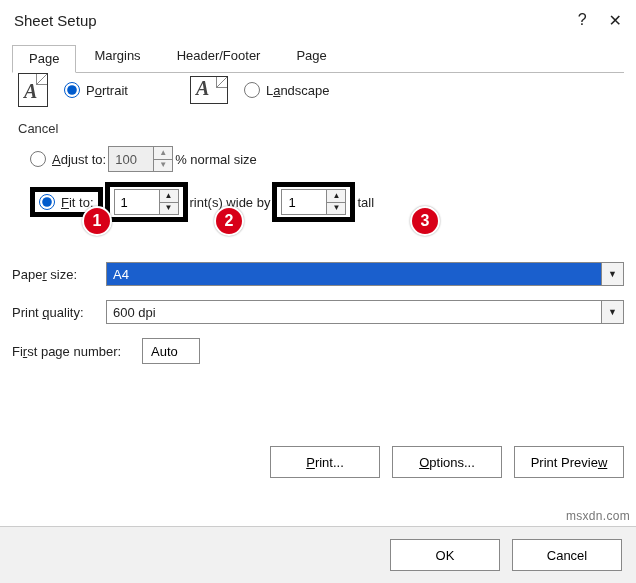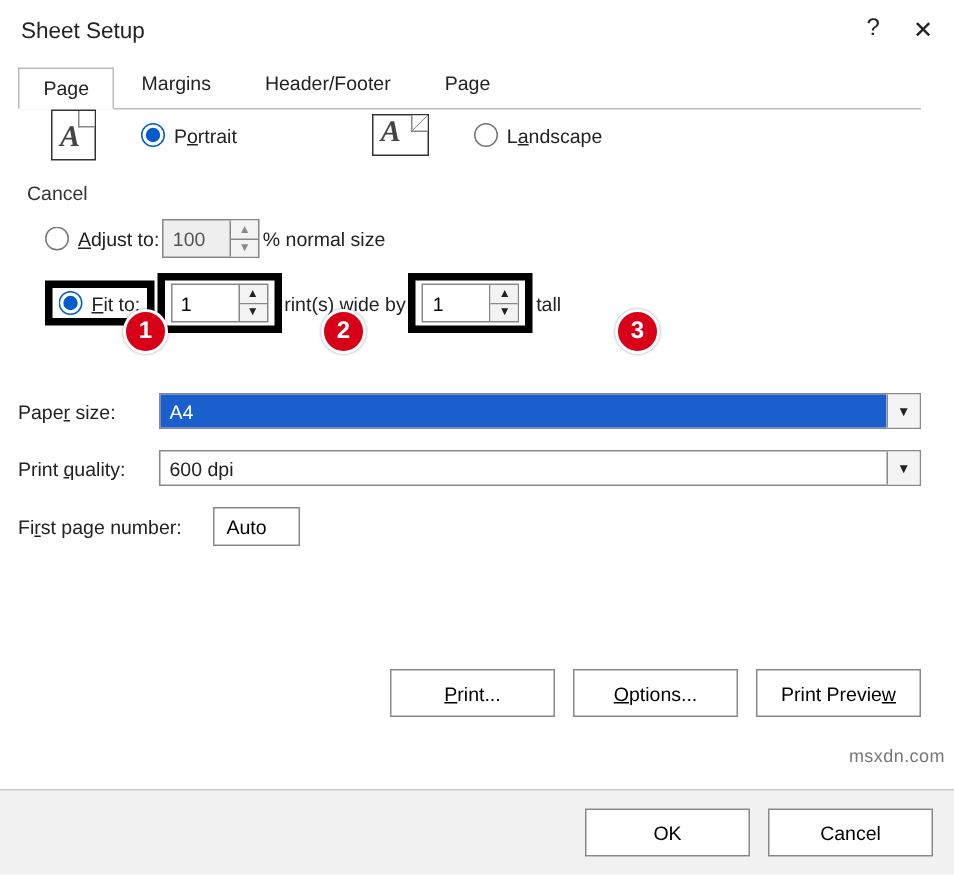--- a/index.html
+++ b/index.html
@@ -19,21 +19,21 @@
     display: flex;
     align-items: center;
     justify-content: space-between;
     height: 40px;
     padding: 0 14px;
     font-size: 15px;
   }
   .title { font-weight: 400; }
   .titlebar-controls { display: flex; gap: 22px; font-size: 16px; }
   .dlg {
-    padding: 0 22px 8px 12px;
+    padding: 0 12px 8px 12px;
   }
   .tabs {
     display: flex;
     border-bottom: 1px solid #bbb;
     align-items: flex-end;
   }
   .tab {
     padding: 8px 18px 9px 18px;
     cursor: pointer;
     background: #fff;
@@ -48,22 +48,22 @@
     border: 3px solid #d80018;
     padding: 5px 16px 6px 16px;
   }
   .group-title {
     color: #333;
     margin: 14px 0 8px 6px;
   }
   .orientation-row {
     display: flex;
     align-items: center;
-    gap: 30px;
-    margin-left: 22px;
+    gap: 16px;
+    margin-left: 6px;
   }
   .page-icon {
     width: 30px; height: 34px;
     border: 1px solid #333;
     background: #fff;
     position: relative;
   }
   .page-icon.landscape { width: 38px; height: 28px; }
   .page-icon::before {
     content: "A";
@@ -179,21 +179,21 @@
   .footer {
     position: absolute;
     bottom: 0; left: 0; right: 0;
     background: #f1f1f1;
     border-top: 1px solid #ccc;
     padding: 12px 14px;
     display: flex; justify-content: flex-end; gap: 12px;
   }
   .watermark {
     position: absolute;
-    right: 6px; bottom: 72px;
+    right: 6px; bottom: 60px;
     color: #777;
     font-size: 12px;
     letter-spacing: .3px;
   }
 </style>
 </head>
 <body>
 
 <div class="titlebar">
   <span class="title">Sheet Setup</span>

